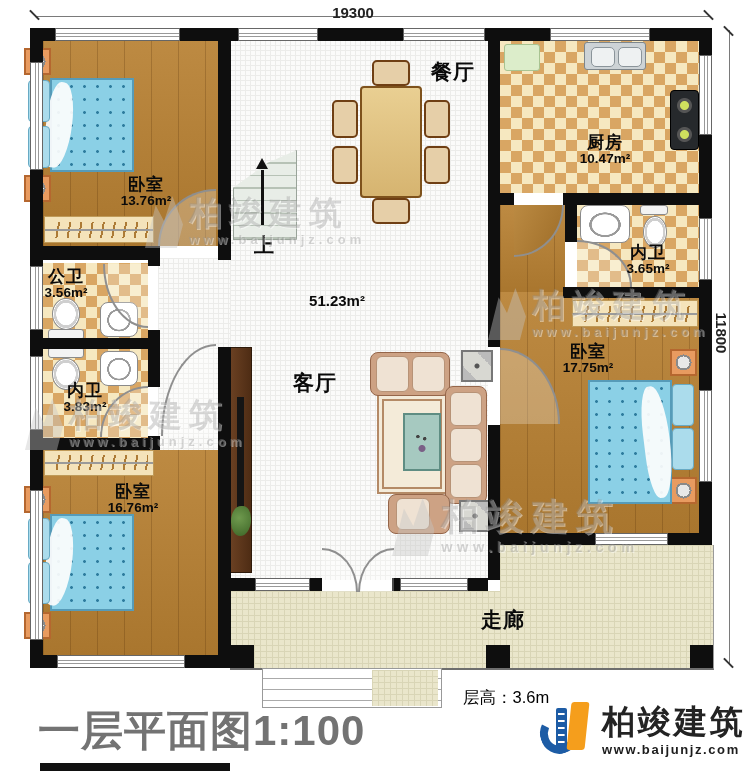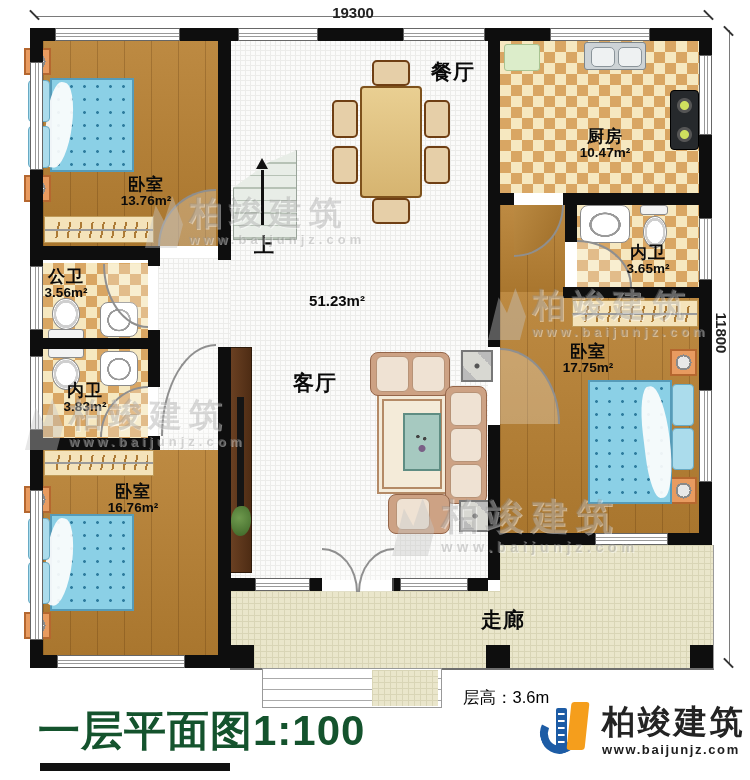--- a/index.html
+++ b/index.html
@@ -92,21 +92,21 @@
   
   .wm{position:absolute;z-index:50;display:flex;align-items:flex-start;pointer-events:none;opacity:.55}
   .wm-glyph{width:38px;height:52px;background:#c4c4c4;opacity:.75;margin-right:6px;
     clip-path:polygon(0 100%,28% 18%,50% 48%,72% 0,100% 55%,84% 100%)}
   .wm-name{font-size:33px;font-weight:bold;letter-spacing:7px;color:rgba(145,145,145,.62);
     text-shadow:1px 1px 0 rgba(255,255,255,.85);white-space:nowrap;line-height:1}
   .wm-site{font-size:13px;font-weight:bold;letter-spacing:4px;color:rgba(150,150,150,.7);
     text-shadow:1px 1px 0 rgba(255,255,255,.8);margin-top:3px;white-space:nowrap}
   .wm-big{transform:scale(1.12);transform-origin:left top}
   
-  .plan-title{position:absolute;left:38px;top:703px;font-size:42px;font-weight:600;color:#14532d;
+  .plan-title{position:absolute;left:38px;top:703px;font-size:42px;font-weight:600;color:#737373;
     letter-spacing:1px;z-index:60;white-space:nowrap}
   .title-bar{position:absolute;left:40px;top:763px;width:190px;height:8px;background:#111;z-index:60}
   .stats{position:absolute;left:232px;top:709px;z-index:60;font-size:16.5px;color:#000;line-height:1.45;white-space:nowrap}
   .fheight{position:absolute;left:463px;top:687px;z-index:60;font-size:16.5px;color:#000;white-space:nowrap}
   
   .brand{position:absolute;left:540px;top:700px;z-index:60;display:flex;align-items:center}
   .brand-glyph{position:relative;width:54px;height:62px;margin-right:8px}
   .g-swoosh{position:absolute;left:0;top:14px;width:38px;height:40px;border-radius:50%;
     border:8px solid #1d5ca5;border-top-color:transparent;border-right-color:transparent;
     transform:rotate(-18deg);box-sizing:border-box}
@@ -266,21 +266,21 @@
   <div class="arc arc-tr" style="left:577px;top:240px;width:55px;height:47px"></div>
   <div class="arc arc-tr" style="left:500px;top:348px;width:60px;height:76px"></div>
   <div class="arc arc-tr" style="left:322px;top:548px;width:36px;height:44px"></div>
   <div class="arc arc-tl" style="left:358px;top:548px;width:36px;height:44px"></div>
 
   <div class="rlabel" style="left:146px;top:192px">
     <div class="rname">卧室</div>
     <div class="rarea">13.76m²</div>
   </div>
   <div class="rlabel single" style="left:453px;top:72px">餐厅</div>
-  <div class="rlabel" style="left:605px;top:144px">
+  <div class="rlabel" style="left:605px;top:150px">
     <div class="rname">厨房</div>
     <div class="rarea">10.47m²</div>
   </div>
   <div class="rlabel" style="left:648px;top:260px">
     <div class="rname">内卫</div>
     <div class="rarea">3.65m²</div>
   </div>
   <div class="rlabel" style="left:588px;top:359px">
     <div class="rname">卧室</div>
     <div class="rarea">17.75m²</div>

